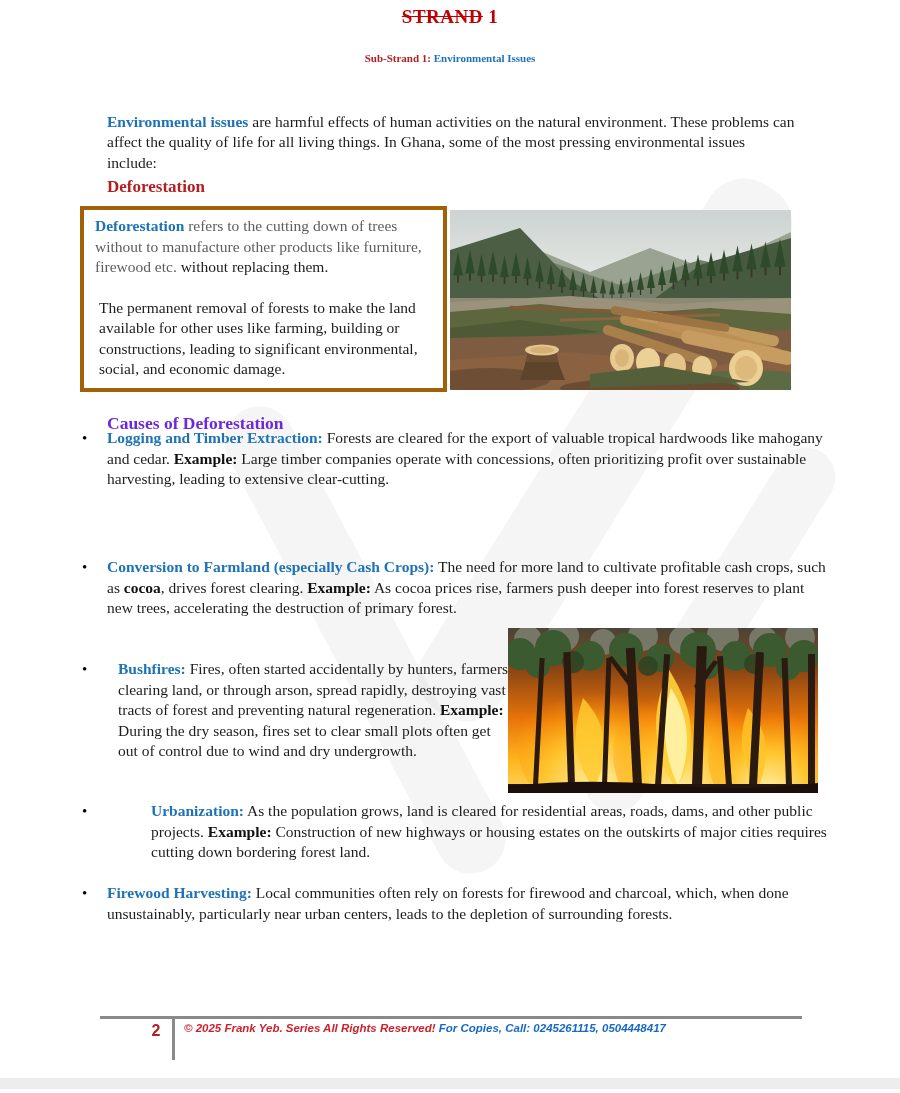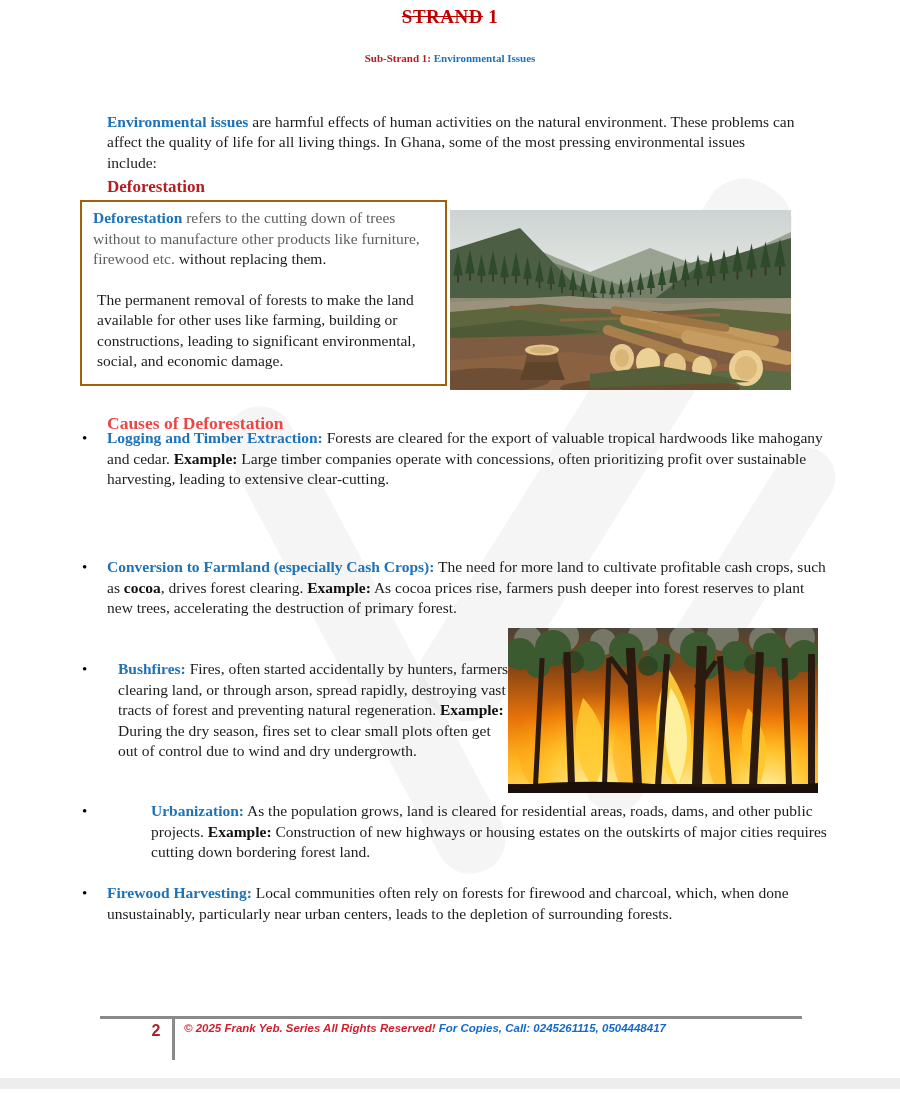--- a/index.html
+++ b/index.html
@@ -32,40 +32,40 @@
 
   .intro{
     position:absolute;top:96px;left:107px;width:690px;
     font-size:15.5px;line-height:20.5px;
   }
   .h-def{
     position:absolute;top:177px;left:107px;
     font-size:17px;font-weight:bold;color:#b41e22;
   }
   .defbox{
-    position:absolute;top:200px;left:80px;width:367px;height:186px;
-    box-sizing:border-box;border:2px solid #a16207;
+    position:absolute;top:206px;left:80px;width:367px;height:186px;
+    box-sizing:border-box;border:4px solid #a16207;
     padding:6px 10px 6px 11px;
     font-size:15.5px;line-height:20.5px;
   }
   .defbox p{margin:0 0 20px 0;}
   .defbox p:last-child{margin:4px;}
 
   .blue-bold{color:#1e73b7;font-weight:bold;}
   .bold{font-weight:bold;color:#111;}
   .gray{color:#5d5d5d;}
   .dark{color:#1c1c1c;}
 
   .photo{position:absolute;display:block;}
   .photo-deforest{top:210px;left:450px;width:341px;height:180px;}
   .photo-fire{top:628px;left:508px;width:310px;height:165px;}
 
   .h-causes{
     position:absolute;top:413px;left:107px;
-    font-size:17.5px;font-weight:bold;color:#ef4444;
+    font-size:17.5px;font-weight:bold;color:#6d28d9;
   }
 
   .bullet{
     position:absolute;left:82px;
     display:flex;align-items:flex-start;
     font-size:15.5px;line-height:20.5px;
   }
   .bullet .dot{width:25px;flex:0 0 25px;color:#000;}
   .bullet .dot::before{content:"\2022";font-size:15px;}
   .bullet .bt{flex:1;}

